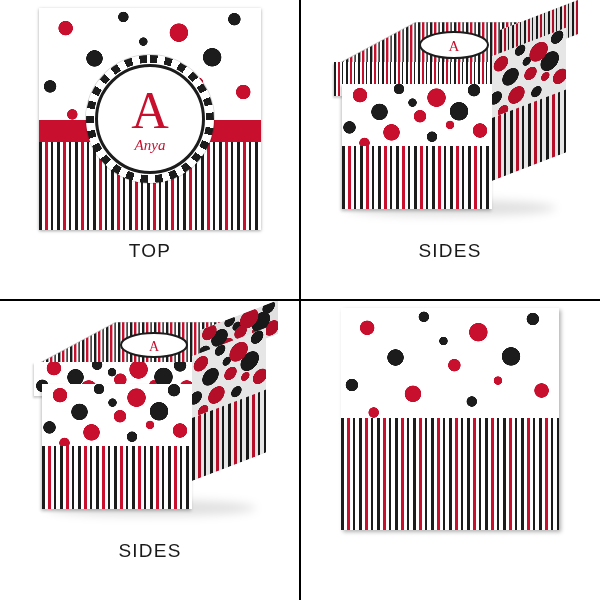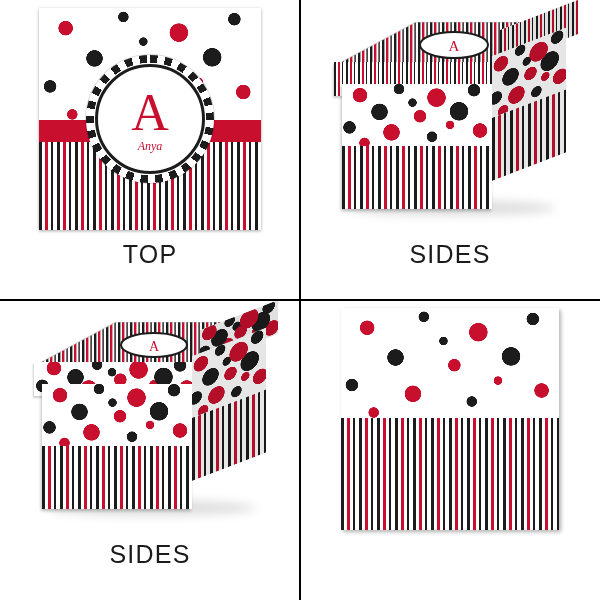--- a/index.html
+++ b/index.html
@@ -50,21 +50,21 @@
   }
   .art {
     position: relative;
     width: 300px;
     height: 238px;
     display: flex;
     align-items: center;
     justify-content: center;
   }
   .caption {
-    font-size: 25px;
+    font-size: 19px;
     letter-spacing: 1.2px;
     color: #1a1a1a;
     font-family: "Liberation Sans", sans-serif;
     text-align: center;
     margin-top: 2px;
   }
 
   
   .dots {
     background-color: #ffffff;
@@ -171,21 +171,21 @@
   }
   .mono-letter {
     font-family: "Liberation Serif", serif;
     font-size: 52px;
     color: #c8102e;
     font-weight: 400;
     line-height: 1;
   }
   .mono-name {
     font-family: "Liberation Serif", serif;
-    font-size: 12px;
+    font-size: 15px;
     color: #c8102e;
     font-style: italic;
     margin-top: 1px;
   }
 
   
   .box3d {
     position: relative;
     width: 252px;
     height: 210px;

